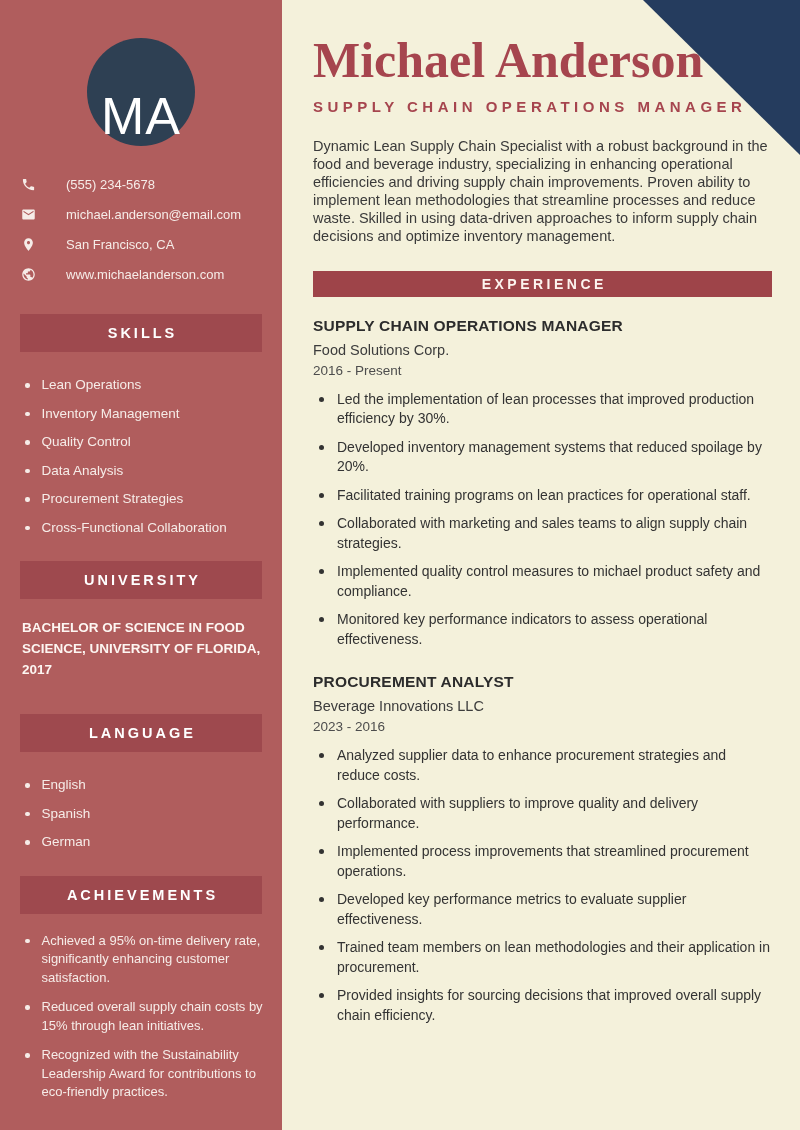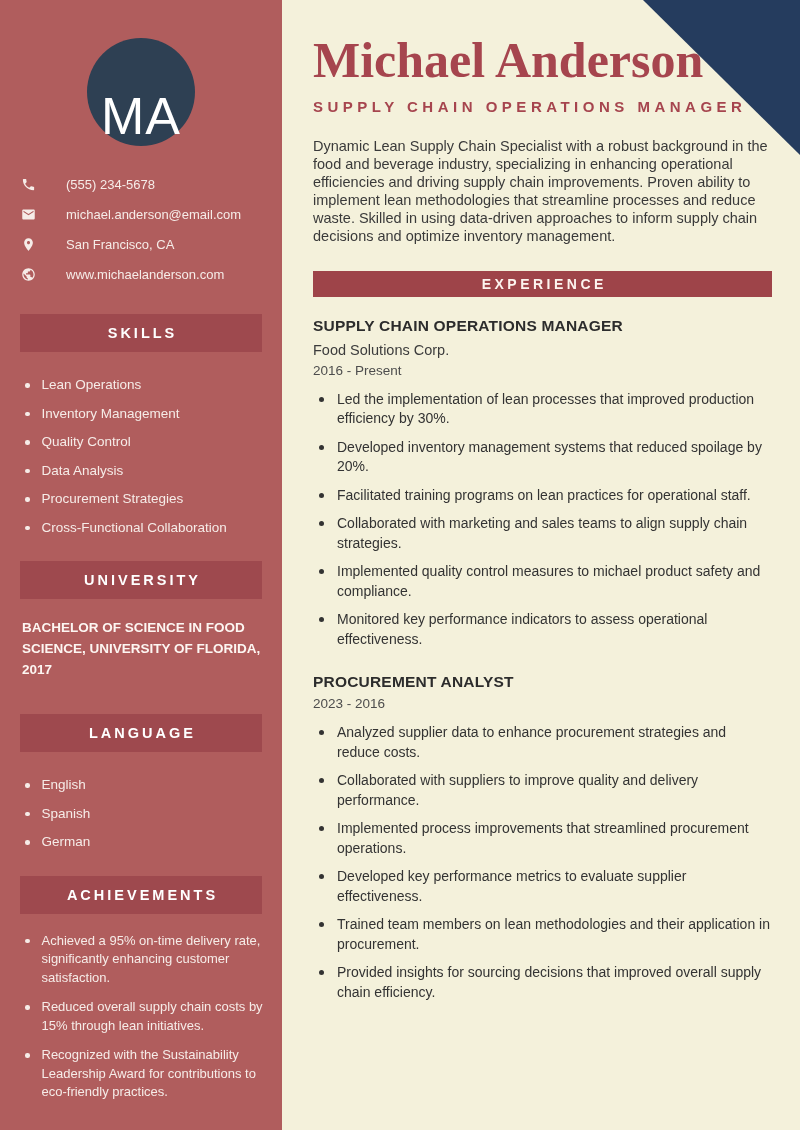--- a/index.html
+++ b/index.html
@@ -240,20 +240,21 @@
 
           <li>
             <span class="dot"></span>
             <span>Monitored key performance indicators to assess operational effectiveness.</span>
           </li>
         </ul>
     </section>
 
     <section class="job">
       <h3>PROCUREMENT ANALYST</h3>
+      <div class="company">Beverage Innovations LLC</div>
       <div class="dates">2023 - 2016</div>
       <ul class="bullets">
 
           <li>
             <span class="dot"></span>
             <span>Analyzed supplier data to enhance procurement strategies and reduce costs.</span>
           </li>
 
           <li>
             <span class="dot"></span>

